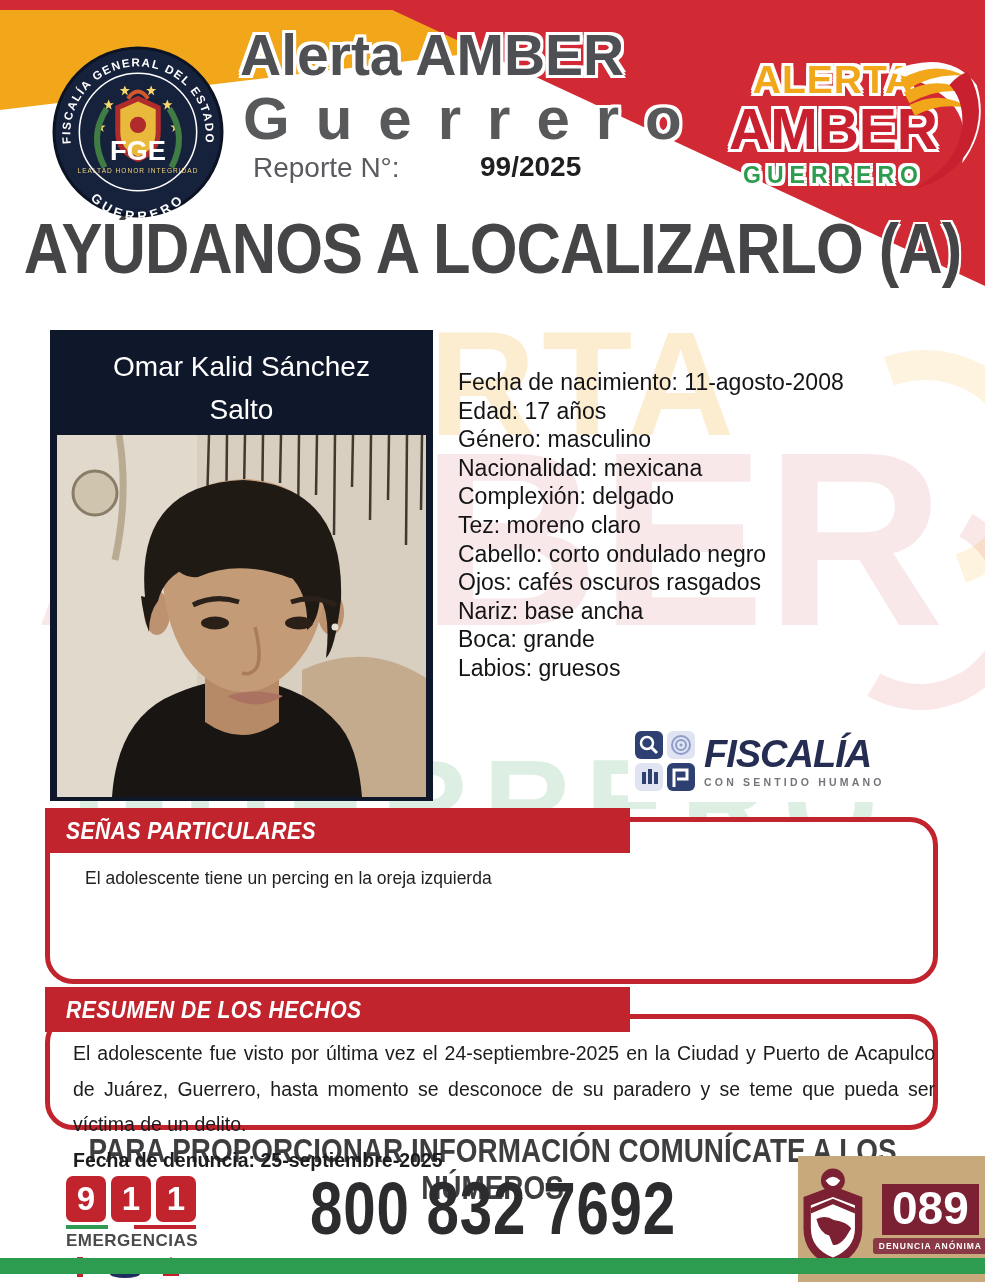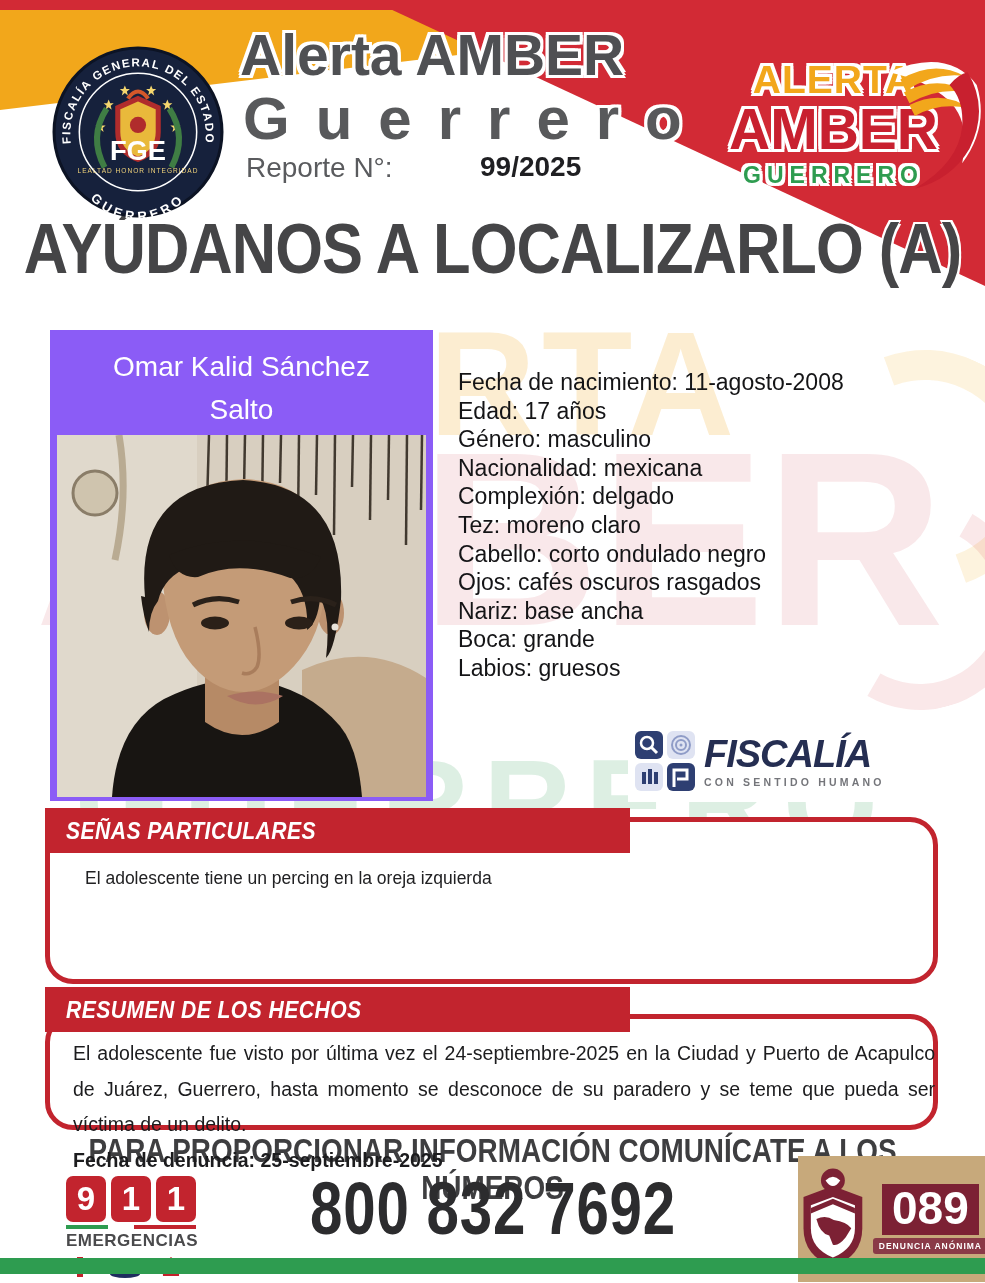--- a/index.html
+++ b/index.html
@@ -11,21 +11,21 @@
   .yellow-shape { position:absolute; left:0; top:8px; width:560px; height:102px; background:#F2A71B;
     clip-path:polygon(0 0, 80% 0, 97% 36%, 0 100%); z-index:1; }
   .red-shape { position:absolute; left:388px; top:8px; width:597px; height:278px; background:#d22a35;
     clip-path:polygon(0 0, 100% 0, 100% 100%); z-index:1; }
 
   .fge-logo { position:absolute; left:52px; top:46px; width:172px; height:172px; z-index:4; }
 
   .outline-white { text-shadow:-3px -3px 0 #fff,3px -3px 0 #fff,-3px 3px 0 #fff,3px 3px 0 #fff,0 -3px 0 #fff,0 3px 0 #fff,-3px 0 0 #fff,3px 0 0 #fff; }
   .title1 { position:absolute; left:240px; top:22px; font-size:57px; font-weight:600; color:#4f5053; z-index:3; }
   .title2 { position:absolute; left:243px; top:84px; font-size:60px; font-weight:700; letter-spacing:26px; color:#58595b; z-index:3; }
-  .report-label { position:absolute; left:246px; top:152px; font-size:28px; color:#5a5b5e; font-weight:500; z-index:3; }
+  .report-label { position:absolute; left:253px; top:152px; font-size:28px; color:#5a5b5e; font-weight:500; z-index:3; }
   .report-number { position:absolute; left:480px; top:151px; font-size:28px; font-weight:800; color:#1f1f22; z-index:3; }
 
   .amber-logo { position:absolute; left:726px; top:60px; width:215px; text-align:center; z-index:4; line-height:1; }
   .al1 { font-size:39px; font-weight:900; color:#F2A71B; letter-spacing:1px; }
   .al2 { font-size:57px; font-weight:900; color:#C8202F; margin-top:2px; letter-spacing:0; }
   .al3 { font-size:23px; font-weight:900; color:#2E9C50; letter-spacing:6px; margin-top:6px; }
   .hand-svg { position:absolute; left:884px; top:50px; width:100px; height:150px; z-index:4; }
 
   .main-heading { position:absolute; left:0; top:212px; width:985px; text-align:center; font-size:64px;
     font-weight:900; color:#454547; letter-spacing:-1px; transform:scaleX(0.96) scaleY(1.1); z-index:3;
@@ -34,21 +34,21 @@
   
   .wm { position:absolute; z-index:1; font-weight:900; white-space:nowrap; line-height:1; }
   .wm-alerta { left:115px; top:310px; font-size:148px; color:rgba(242,167,27,0.20); letter-spacing:6px; }
   .wm-amber  { left:35px;  top:415px; font-size:248px; color:rgba(200,32,47,0.10); }
   .wm-guerrero { left:75px; top:742px; font-size:122px; color:rgba(46,156,80,0.16); letter-spacing:14px; }
   .swirl { position:absolute; border-radius:50%; z-index:1; }
   .swirl1 { right:-60px; top:350px; width:240px; height:240px; border:30px solid rgba(242,167,27,0.14); border-left-color:transparent; border-bottom-color:transparent; transform:rotate(25deg); }
   .swirl2 { right:-40px; top:500px; width:210px; height:210px; border:26px solid rgba(200,32,47,0.10); border-left-color:transparent; border-top-color:transparent; transform:rotate(-15deg); }
 
   
-  .subject-card { position:absolute; left:50px; top:330px; width:383px; height:471px; background:#8b5cf6; z-index:2; }
+  .subject-card { position:absolute; left:50px; top:330px; width:383px; height:471px; background:#0f172a; z-index:2; }
   .subject-name { color:#fff; padding-top:15px; text-align:center; font-size:28px; line-height:1.55; font-weight:500; }
   .photo-svg { display:block; margin:3px auto 0; width:369px; height:362px; }
 
   
   .details-list { position:absolute; left:458px; top:368px; width:490px; list-style:none; z-index:2;
     font-size:23px; line-height:28.6px; color:#141416; font-weight:500; }
 
   
   .fiscalia { position:absolute; left:628px; top:720px; width:280px; height:82px; background:#fff;
     display:flex; align-items:center; gap:8px; padding-left:6px; z-index:3; }

